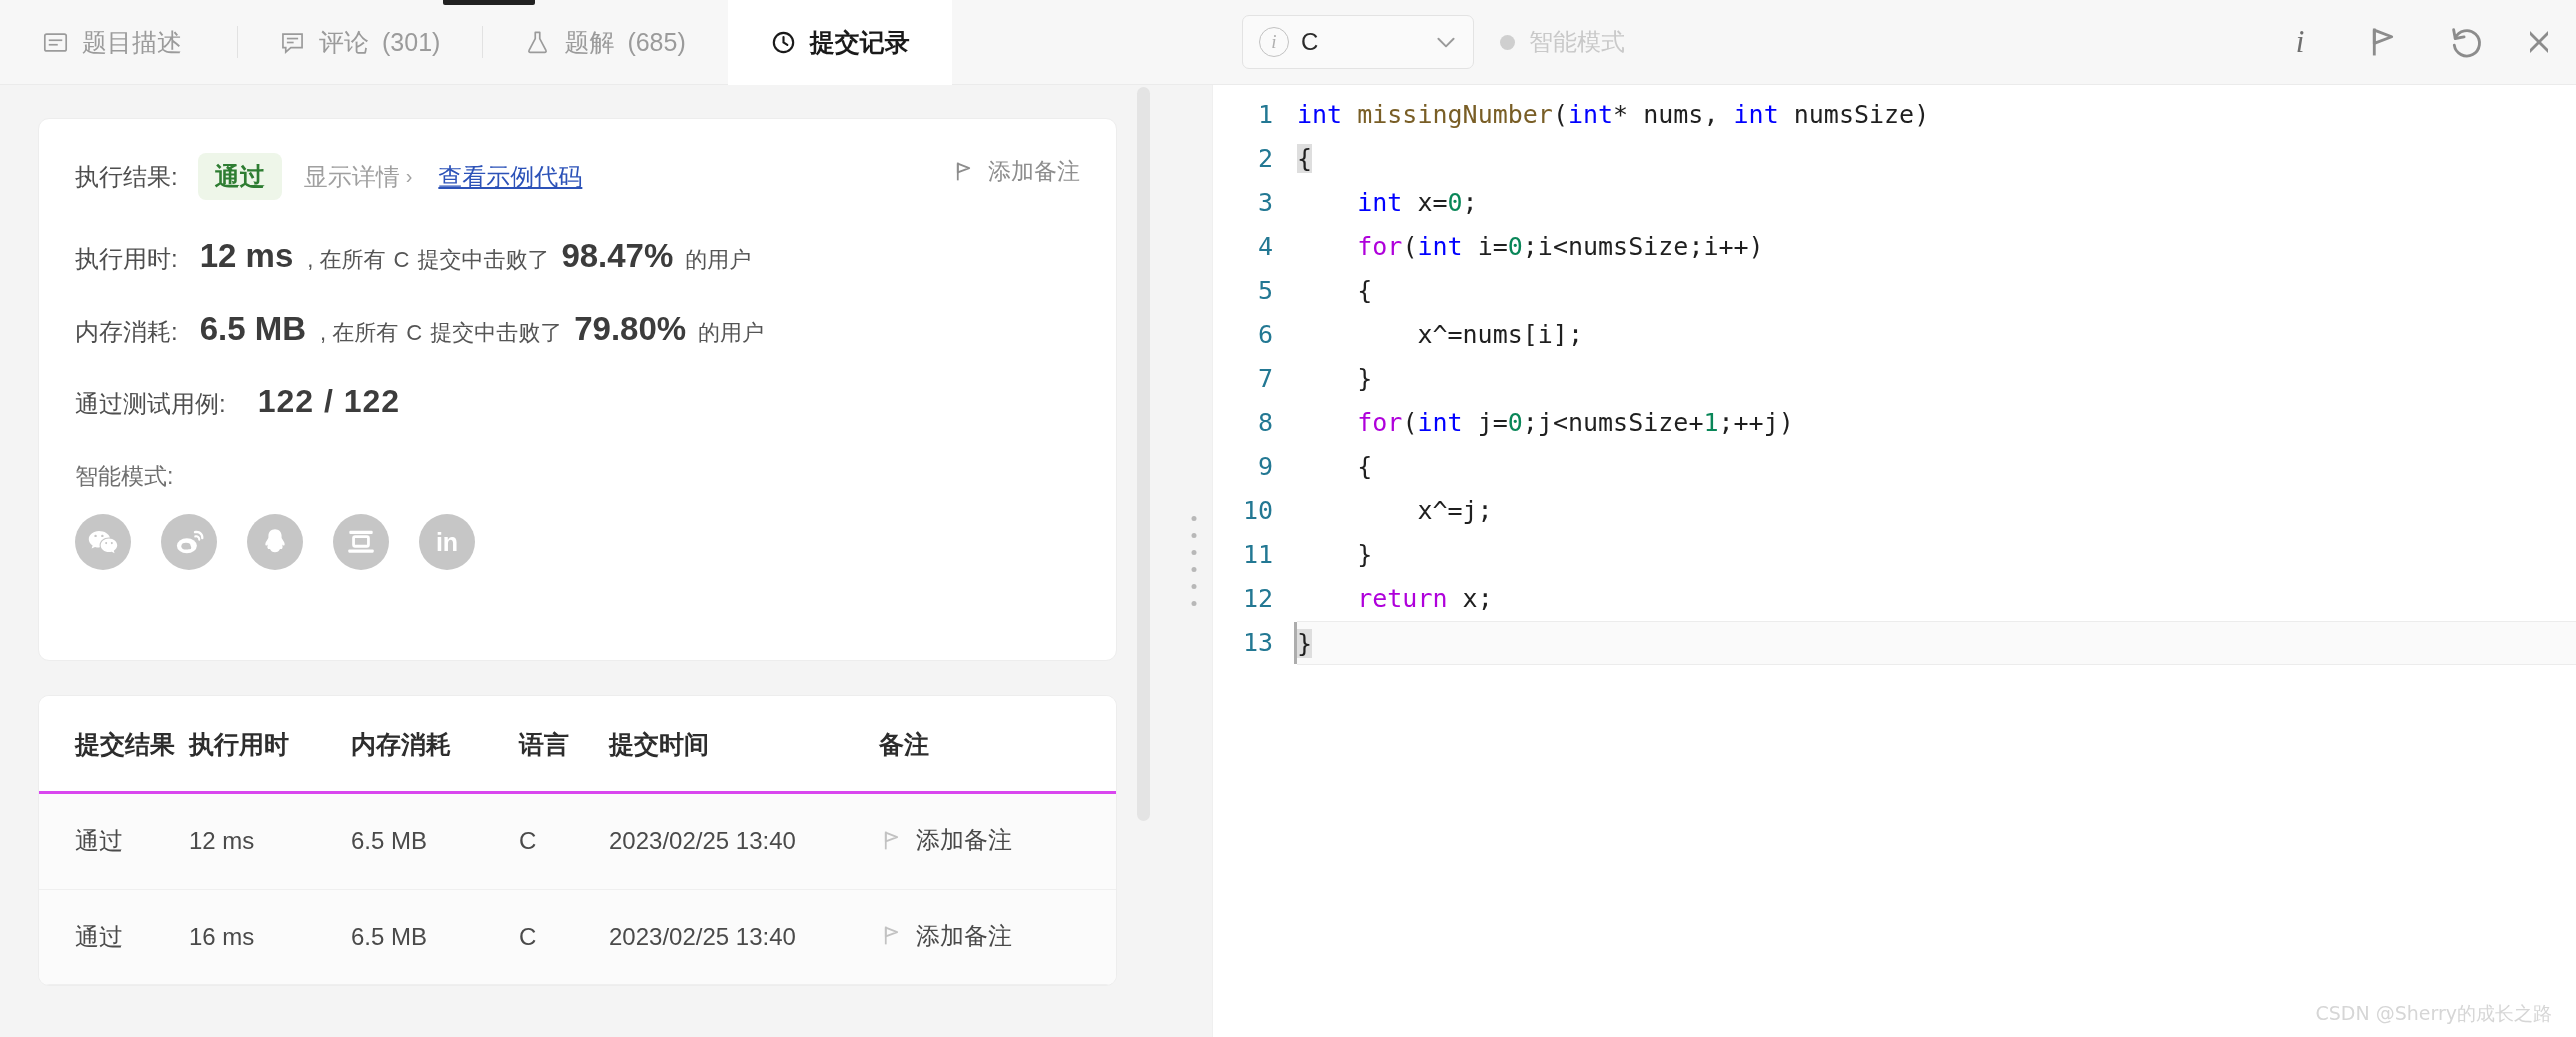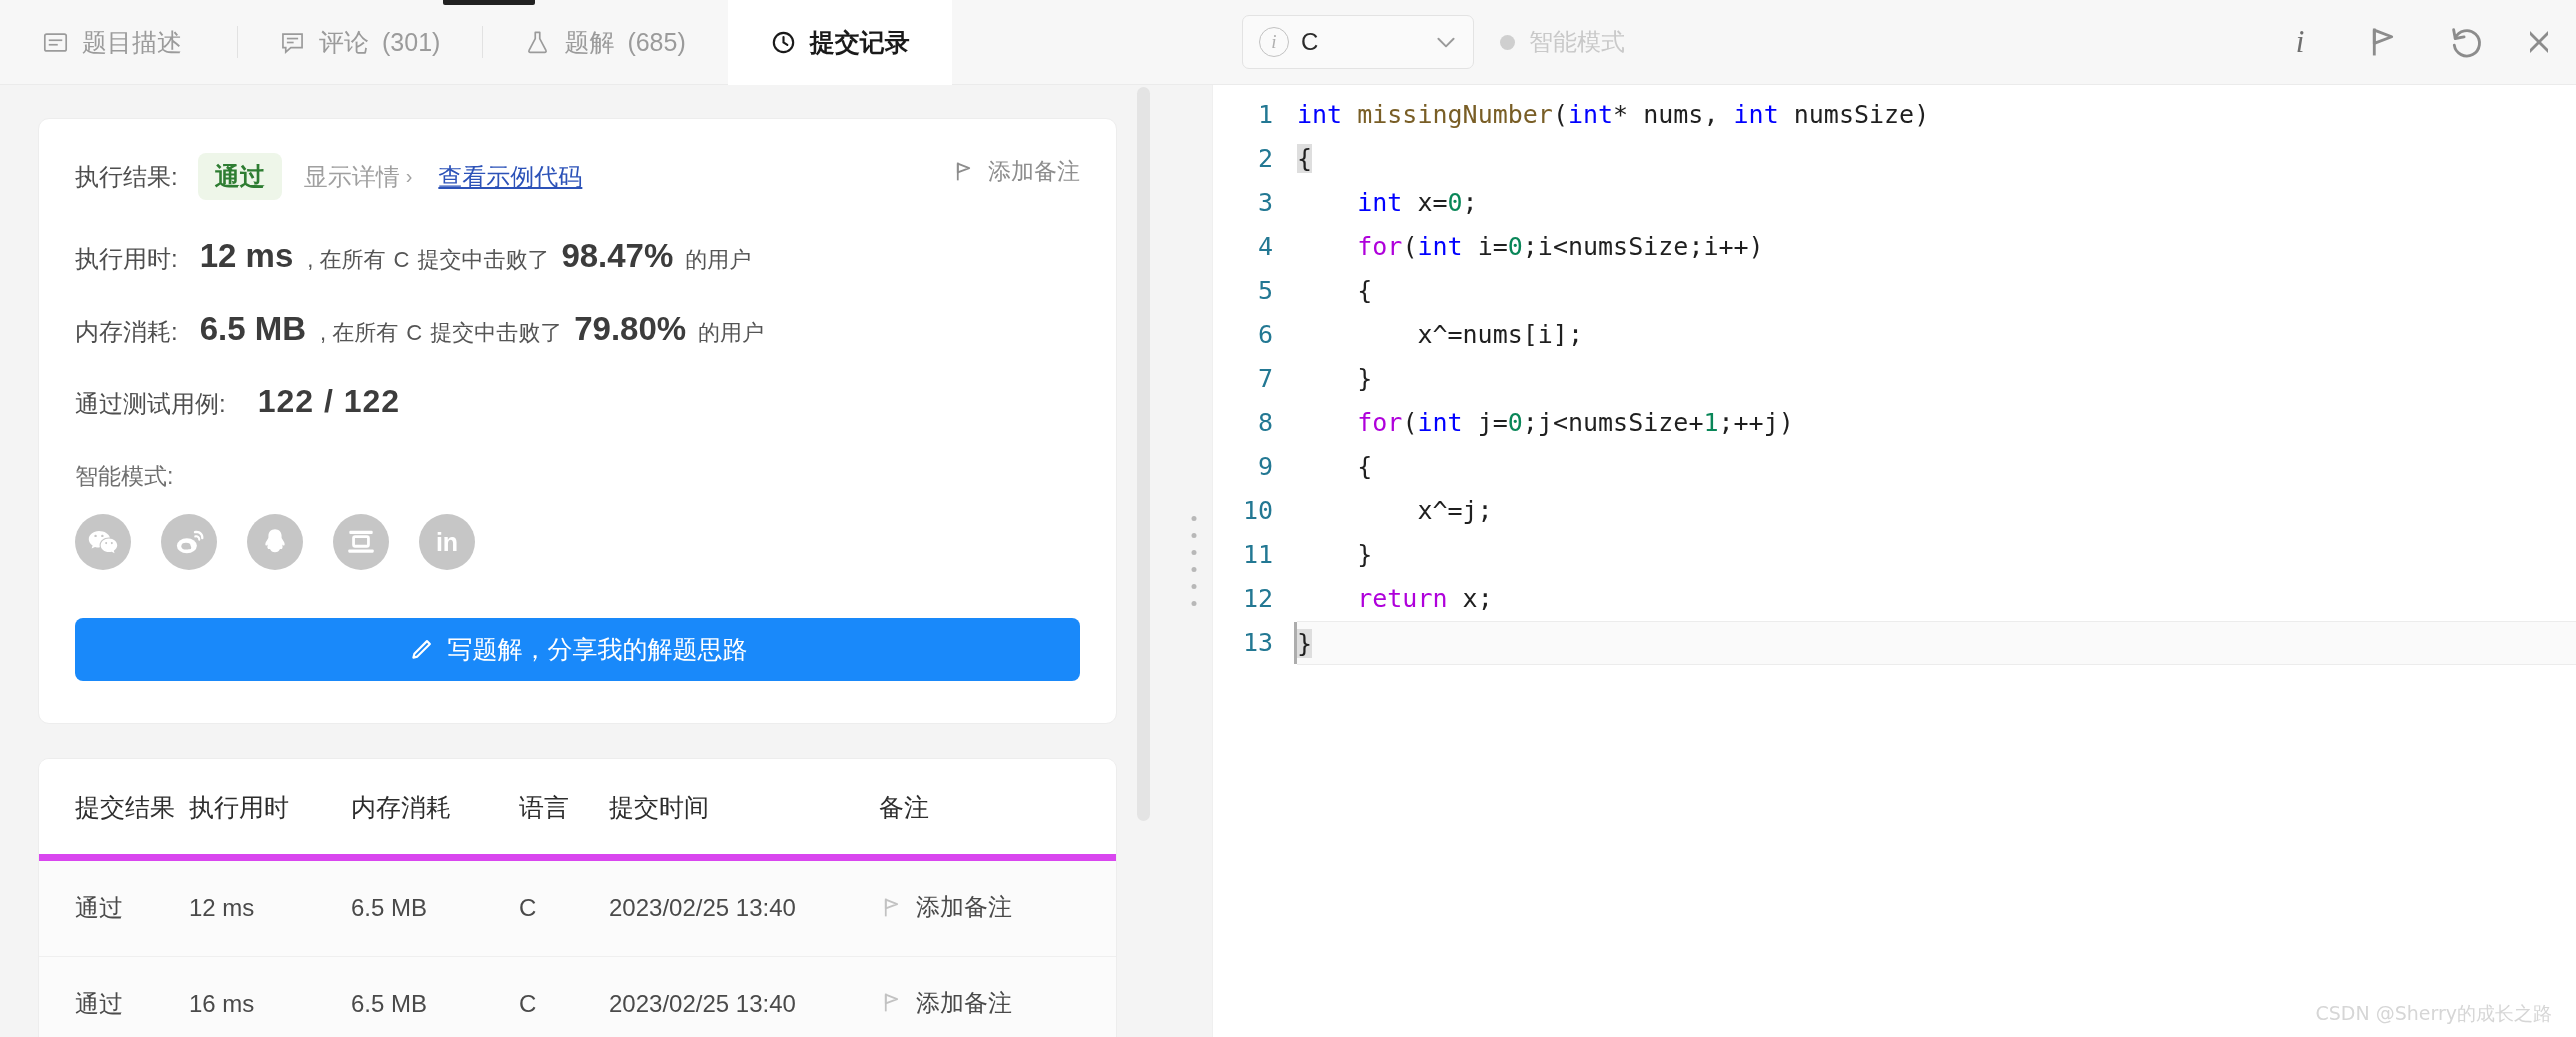--- a/index.html
+++ b/index.html
@@ -173,23 +173,23 @@
     background: #1989fa; color: #ffffff;
     font-size: 25px; cursor: pointer; border: none; width: 100%;
   }
   .pencil-ico { width: 26px; height: 26px; flex: none; }
   .pencil-ico svg { width: 100%; height: 100%; display: block; }
 
   
   .table-card { margin-top: 34px; padding: 0; overflow: hidden; }
   .tbl { width: 100%; border-collapse: collapse; table-layout: fixed; }
   .tbl th {
-    text-align: left; font-size: 25px; font-weight: 400; color: #2d2d2d;
+    text-align: left; font-size: 25px; font-weight: 700; color: #2d2d2d;
     padding: 32px 0 30px 0; background: #fff;
-    border-bottom: 7px solid #d946ef;
+    border-bottom: 3px solid #d946ef;
   }
   .tbl td {
     font-size: 24px; color: #4a4a4a;
     padding: 30px 0; background: #fbfbfb;
     border-bottom: 1px solid #efefef;
   }
   .tbl th:first-child, .tbl td:first-child { padding-left: 36px; }
   .c-status { width: 150px; }
   .c-time   { width: 162px; }
   .c-mem    { width: 168px; }
@@ -444,28 +444,20 @@
               <rect x="9" y="11" width="14" height="9" rx="1.4" fill="none" stroke="#ffffff" stroke-width="2.6"></rect>
               <rect x="4" y="23" width="24" height="3" rx="1"></rect>
             </svg>
           </div>
 
           <div class="share-btn linkedin">
             <span>in</span>
           </div>
         </div>
 
-        <button class="write-btn">
-          <span class="pencil-ico">
-            <svg viewBox="0 0 24 24" fill="none" stroke="#ffffff" stroke-width="2" stroke-linecap="round" stroke-linejoin="round">
-              <path d="M17.5 3.8l2.7 2.7L8.6 18.1l-3.6.9.9-3.6z"></path>
-            </svg>
-          </span>
-          <span>写题解，分享我的解题思路</span>
-        </button>
       </div>
 
       <div class="card table-card">
         <table class="tbl">
           <thead>
             <tr>
               <th class="c-status">提交结果</th>
               <th class="c-time">执行用时</th>
               <th class="c-mem">内存消耗</th>
               <th class="c-lang">语言</th>

